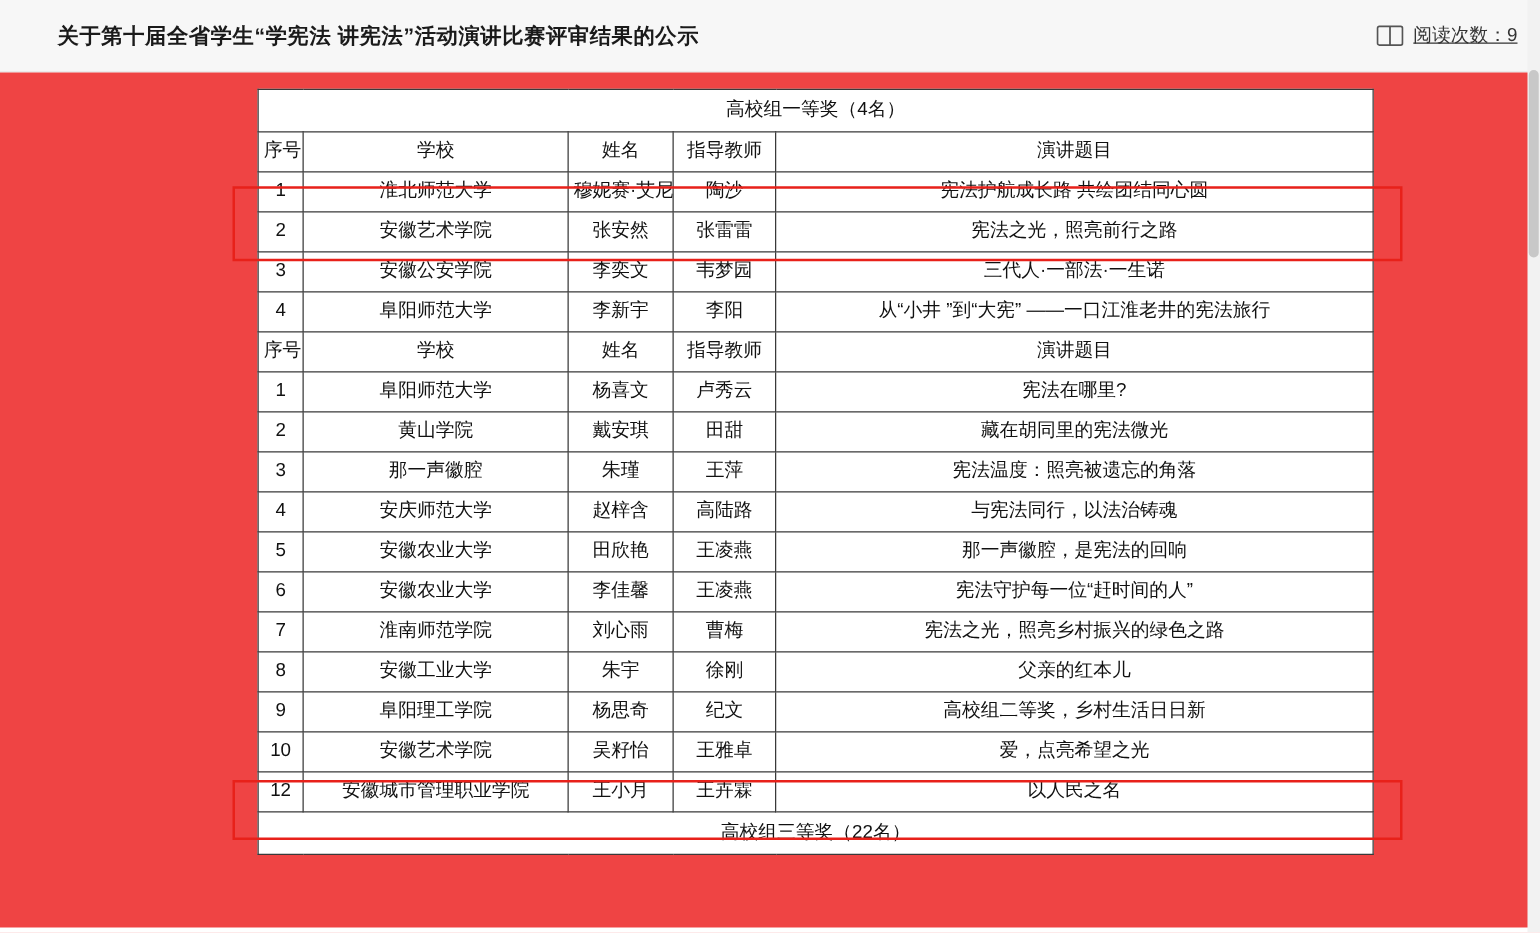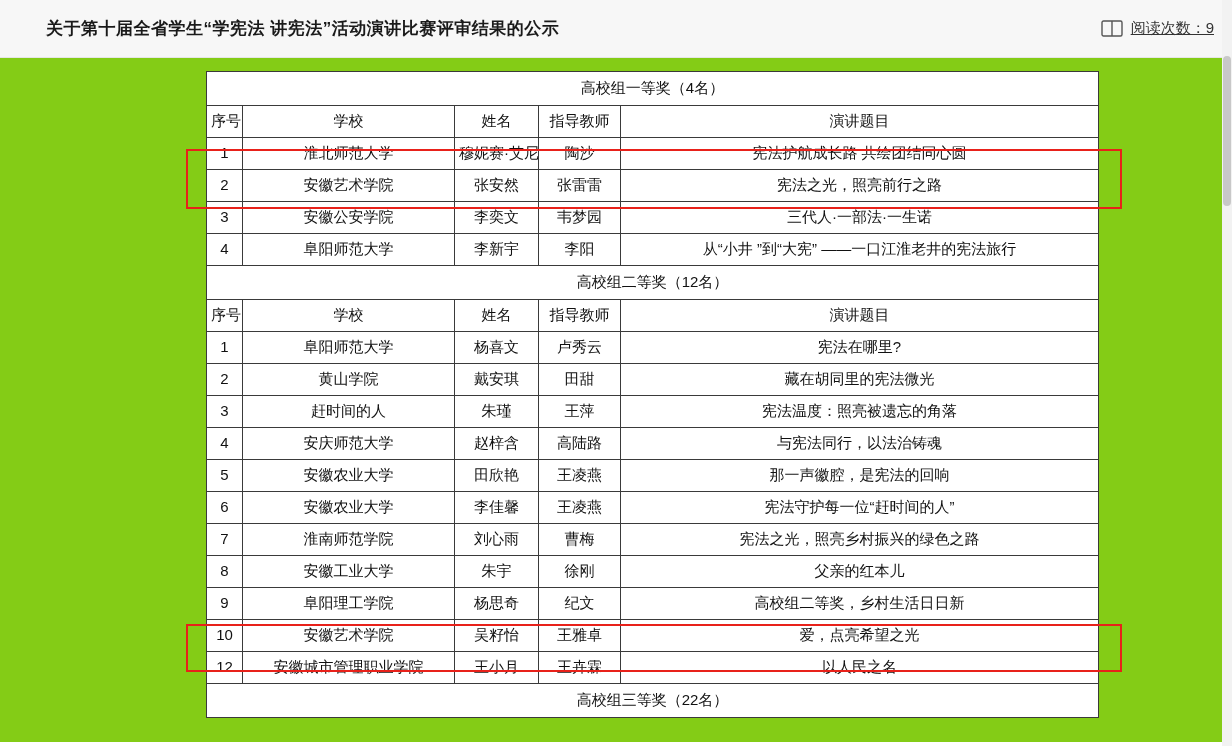--- a/index.html
+++ b/index.html
@@ -57,21 +57,21 @@
     white-space: nowrap;
     text-decoration: underline;
   }
 
   
   .doc {
     position: absolute;
     top: 58px; left: 0;
     width: 1232px;
     height: 688px;
-    background: #84cc16;
+    background: #ef4444;
   }
 
   table.award-table {
     position: absolute;
     top: 13px;
     left: 206px;
     width: 892px;
     border-collapse: collapse;
     table-layout: fixed;
     background: #ffffff;
@@ -209,23 +209,20 @@
           <td>三代人·一部法·一生诺</td>
         </tr>
         <tr>
           <td>4</td>
           <td>阜阳师范大学</td>
           <td>李新宇</td>
           <td>李阳</td>
           <td>从“小井 ”到“大宪” ——一口江淮老井的宪法旅行</td>
         </tr>
 
-        <tr class="group-title">
-          <td colspan="5">高校组二等奖（12名）</td>
-        </tr>
         <tr class="head-row">
           <td>序号</td>
           <td>学校</td>
           <td>姓名</td>
           <td>指导教师</td>
           <td>演讲题目</td>
         </tr>
         <tr>
           <td>1</td>
           <td>阜阳师范大学</td>
@@ -235,21 +232,21 @@
         </tr>
         <tr>
           <td>2</td>
           <td>黄山学院</td>
           <td>戴安琪</td>
           <td>田甜</td>
           <td>藏在胡同里的宪法微光</td>
         </tr>
         <tr>
           <td>3</td>
-          <td>赶时间的人</td>
+          <td>那一声徽腔</td>
           <td>朱瑾</td>
           <td>王萍</td>
           <td>宪法温度：照亮被遗忘的角落</td>
         </tr>
         <tr>
           <td>4</td>
           <td>安庆师范大学</td>
           <td>赵梓含</td>
           <td>高陆路</td>
           <td>与宪法同行，以法治铸魂</td>

